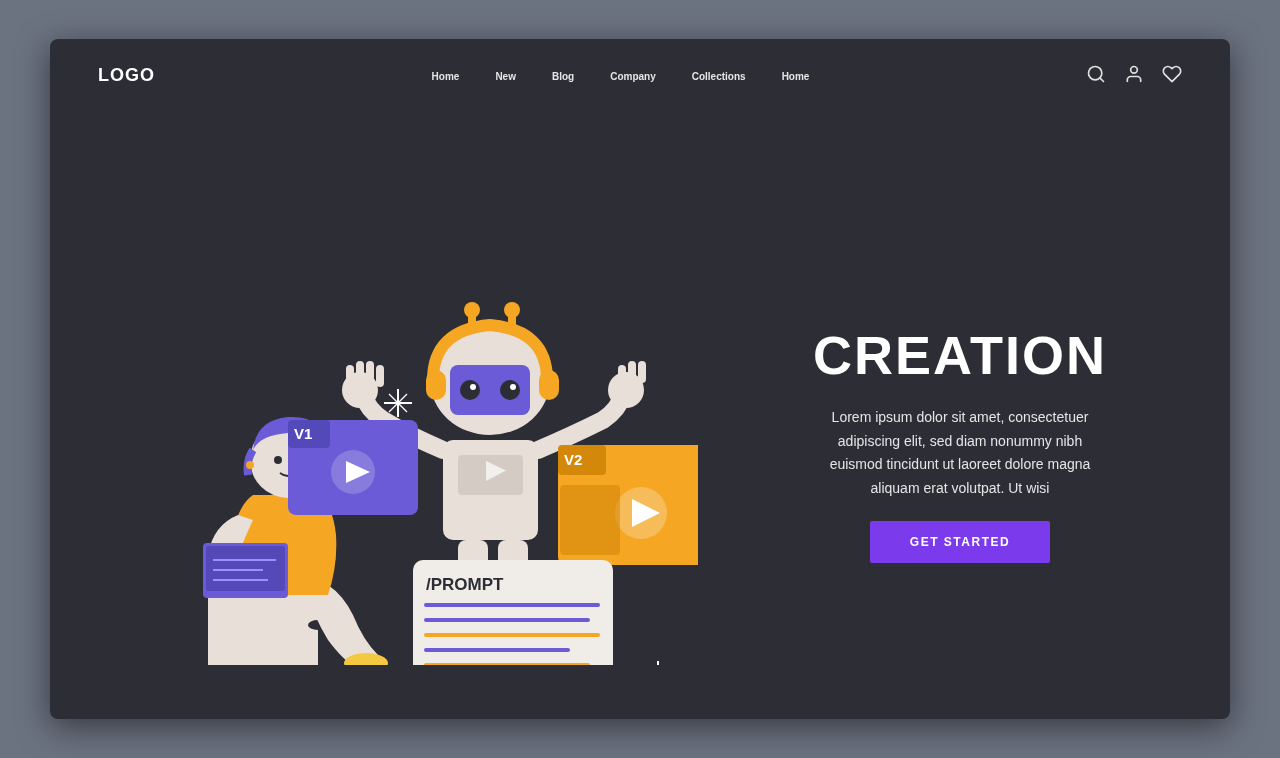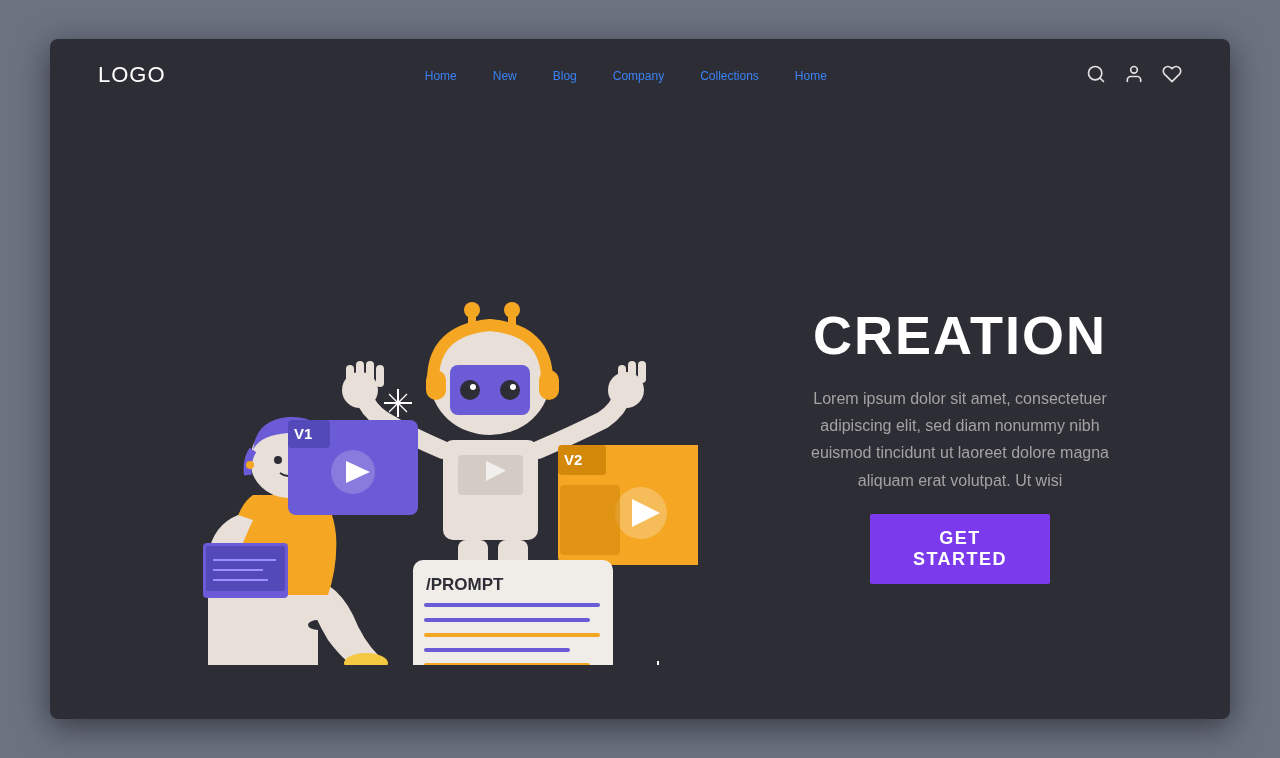--- a/index.html
+++ b/index.html
@@ -24,34 +24,35 @@
     
     .navbar {
       display: flex;
       align-items: center;
       justify-content: space-between;
       padding: 0 48px;
       height: 72px;
       flex-shrink: 0;
     }
     .logo {
-      font-size: 22px;
-      font-weight: 400;
+      font-size: 18px;
+      font-weight: 700;
       color: #ffffff;
       letter-spacing: 1px;
     }
     .nav-links {
       display: flex;
       gap: 36px;
       list-style: none;
     }
     .nav-links li a {
-      color: #3b82f6;
+      color: #e5e5e5;
       text-decoration: none;
-      font-size: 12px;
+      font-size: 10px;
+      font-weight: bold;
     }
     .nav-icons {
       display: flex;
       gap: 18px;
       align-items: center;
     }
     .nav-icon {
       color: #e0e0e0;
       font-size: 18px;
       cursor: pointer;
@@ -83,33 +84,33 @@
     }
     .hero-title {
       font-size: 54px;
       font-weight: 800;
       color: #ffffff;
       line-height: 1.1;
       letter-spacing: 2px;
       text-align: center;
     }
     .hero-description {
-      font-size: 16px;
-      color: #a3a3a3;
+      font-size: 14px;
+      color: #e5e5e5;
       line-height: 1.7;
       text-align: center;
       max-width: 300px;
       margin: 0 auto;
     }
     .cta-button {
       background: #7c3aed;
       color: #ffffff;
       border: none;
       padding: 14px 32px;
-      font-size: 18px;
+      font-size: 12px;
       font-weight: 600;
       letter-spacing: 1.5px;
       cursor: pointer;
       border-radius: 2px;
       align-self: center;
       width: 180px;
     }
     
     .illustration svg {
       width: 100%;

